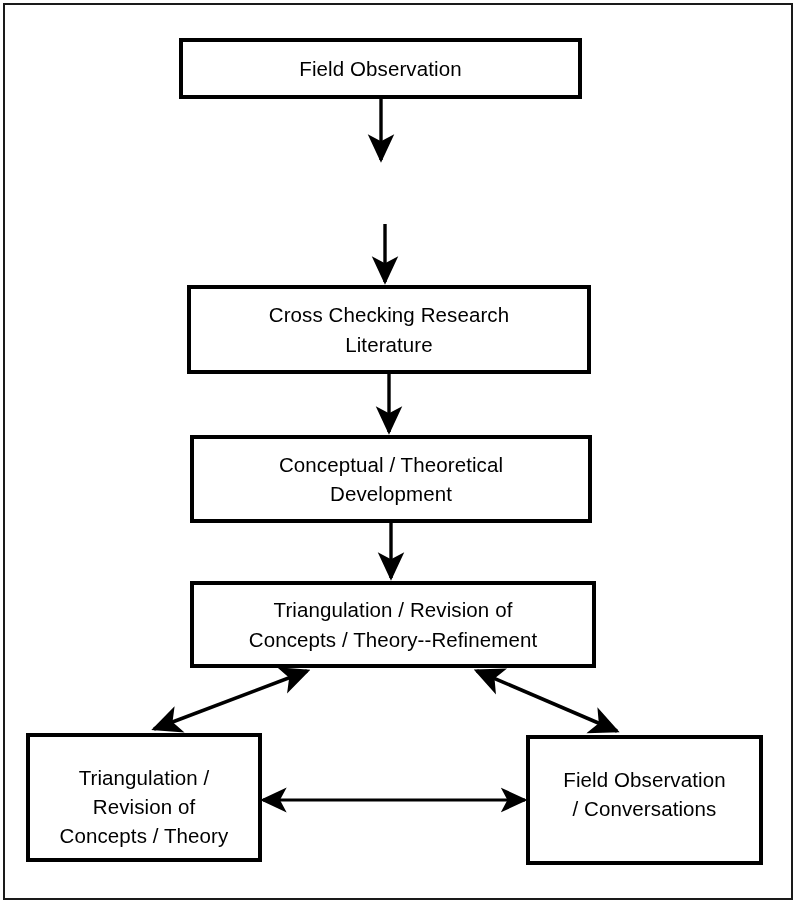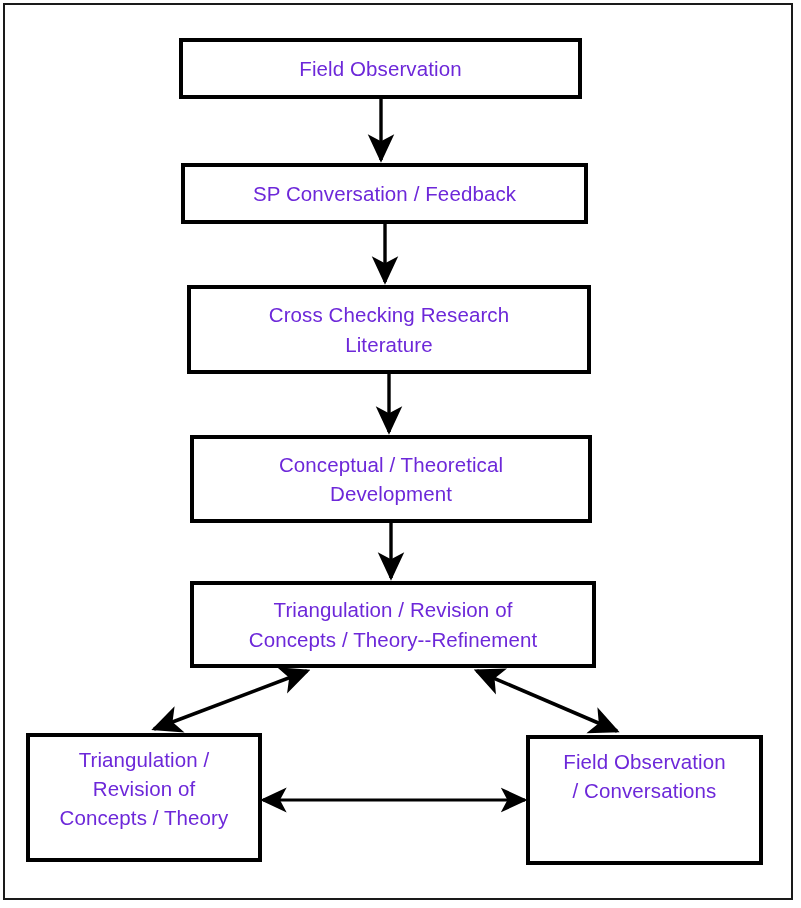--- a/index.html
+++ b/index.html
@@ -26,31 +26,31 @@
   }
   .node {
     position: absolute;
     box-sizing: border-box;
     border: 4px solid #000000;
     background: #ffffff;
     display: flex;
     align-items: center;
     justify-content: center;
     text-align: center;
-    color: #6d28d9;
+    color: #000000;
     font-size: 20.5px;
     line-height: 1.42;
     letter-spacing: 0.1px;
     padding: 2px 6px;
     white-space: pre-line;
     z-index: 3;
   }
   .node.top-aligned {
     align-items: flex-start;
-    padding-top: 8px;
+    padding-top: 26px;
   }
   #svg-arrows {
     position: absolute;
     left: 0;
     top: 0;
     width: 801px;
     height: 908px;
     z-index: 2;
   }
 </style>
@@ -81,21 +81,20 @@
 
     <line x1="307" y1="671" x2="154" y2="729" stroke="#000000" stroke-width="3.6" marker-end="url(#ah)" marker-start="url(#ah-start)"></line>
 
     <line x1="477" y1="671" x2="617" y2="731" stroke="#000000" stroke-width="3.6" marker-end="url(#ah)" marker-start="url(#ah-start)"></line>
 
     <line x1="263" y1="800" x2="525" y2="800" stroke="#000000" stroke-width="3.2" marker-end="url(#ah)" marker-start="url(#ah-start)"></line>
   </svg>
 
   <div class="node" style="left:179px; top:38px; width:403px; height:61px;">Field Observation</div>
 
-  <div class="node" style="left:181px; top:163px; width:407px; height:61px;">SP Conversation / Feedback</div>
 
   <div class="node" style="left:190px; top:435px; width:402px; height:88px;">Conceptual / Theoretical
 Development</div>
 
   <div class="node" style="left:187px; top:285px; width:404px; height:89px;">Cross Checking Research
 Literature</div>
 
   <div class="node" style="left:190px; top:581px; width:406px; height:87px;">Triangulation / Revision of
 Concepts / Theory--Refinement</div>
 

